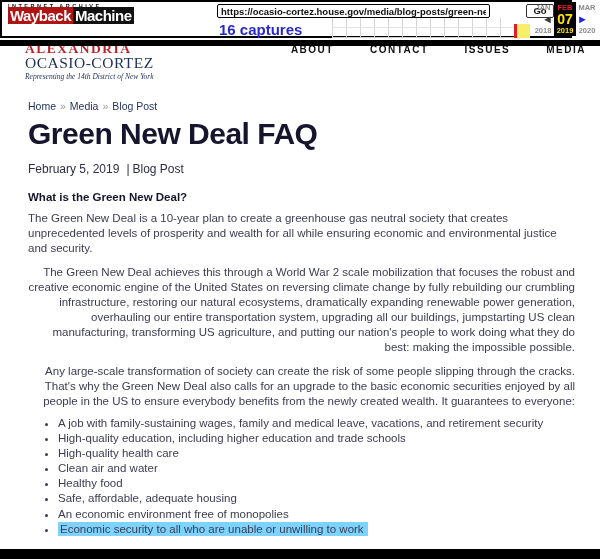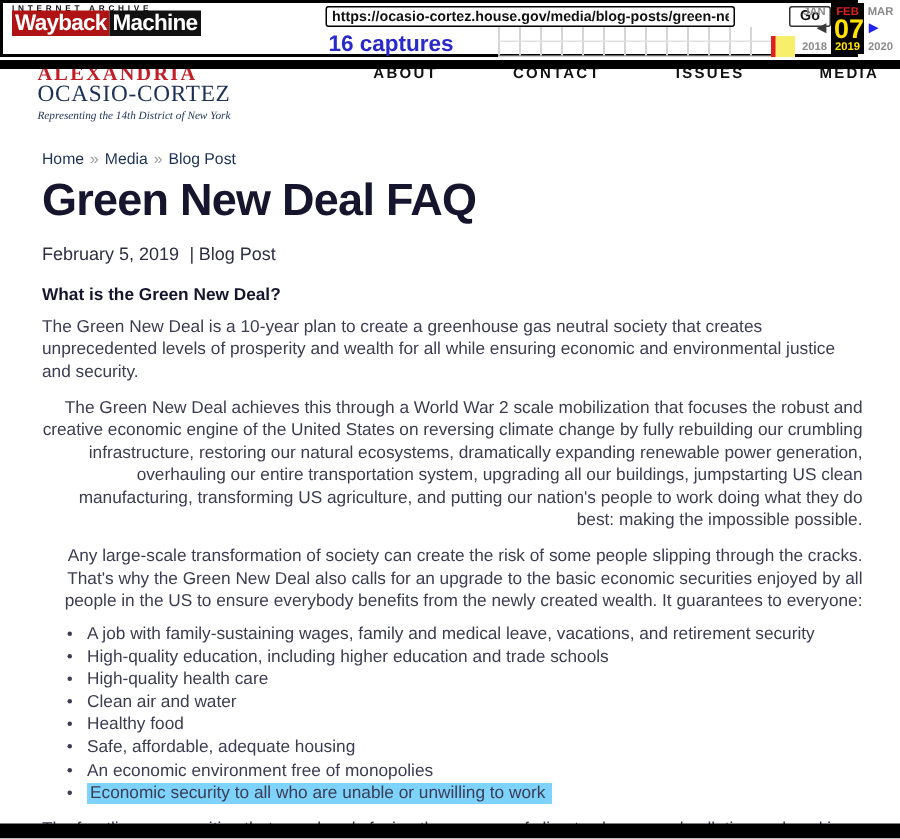--- a/index.html
+++ b/index.html
@@ -47,34 +47,34 @@
     position:absolute; left:512px; top:22px; width:16px; height:14px;
     background:#f7ef6a; border-left:3px solid #e02020;
   }
   .wb-cal { position:absolute; left:530px; top:0; width:66px; height:34px; }
   .wb-cal-col { position:absolute; top:0; width:22px; height:34px; text-align:center; }
   .wb-cal-col.c1 { left:0; }
   .wb-cal-col.c2 { left:22px; background:#000; }
   .wb-cal-col.c3 { left:44px; }
   .wb-cal-month { font-size:7.5px; font-weight:700; color:#8a8a8a; padding-top:1px; }
   .wb-cal-col.c2 .wb-cal-month { color:#e02020; }
-  .wb-cal-day { font-size:18px; font-weight:800; color:#ffe400; line-height:14px;text-align:right; }
+  .wb-cal-day { font-size:14px; font-weight:800; color:#ffe400; line-height:14px; }
   .wb-cal-year { font-size:7.5px; font-weight:700; color:#8a8a8a; }
   .wb-cal-col.c2 .wb-cal-year { color:#ffe400; }
   .wb-arrow { font-size:11px; line-height:14px; display:block; }
   .wb-arrow.prev { color:#3a3a3a; text-align:right; padding-right:1px; }
   .wb-arrow.next { color:#2222ee; text-align:left; padding-left:1px; }
 
   
   .site-bar { position:absolute; top:40px; left:0; width:600px; height:6px; background:#000; z-index:5; }
   .site-logo { position:absolute; top:42px; left:25px; z-index:2; font-family:"Liberation Serif", serif; }
   .site-logo-line1 { color:#c01f27; font-size:13.5px; font-weight:700; letter-spacing:1.5px; line-height:13px; }
   .site-logo-line2 { color:#1d3057; font-size:15.5px; letter-spacing:0.5px; line-height:16px; }
   .site-logo-tagline { color:#1d3057; font-size:7.5px; font-style:italic; margin-top:1px; }
-  .site-nav { position:absolute; top:44px; right:14px; z-index:2; display:flex; gap:50px; }
+  .site-nav { position:absolute; top:44px; right:14px; z-index:2; display:flex; gap:36px; }
   .site-nav-item { font-size:10px; font-weight:800; letter-spacing:1.5px; color:#111; cursor:pointer; }
 
   
   .main { position:absolute; top:100px; left:28px; width:547px; }
   .breadcrumb { font-size:10.5px; color:#1d3057; font-weight:500; }
   .crumb { color:#1d3057; cursor:pointer; }
   .crumb-sep { color:#9a9a9a; margin:0 4px; }
   .page-title { margin-top:5px; font-size:30px; font-weight:800; letter-spacing:-0.5px; color:#15152d; }
   .date-line { margin-top:11px; font-size:12px; color:#2e2e44; }
   .date-divider { margin:0 3px 0 7px; color:#2e2e44; }

